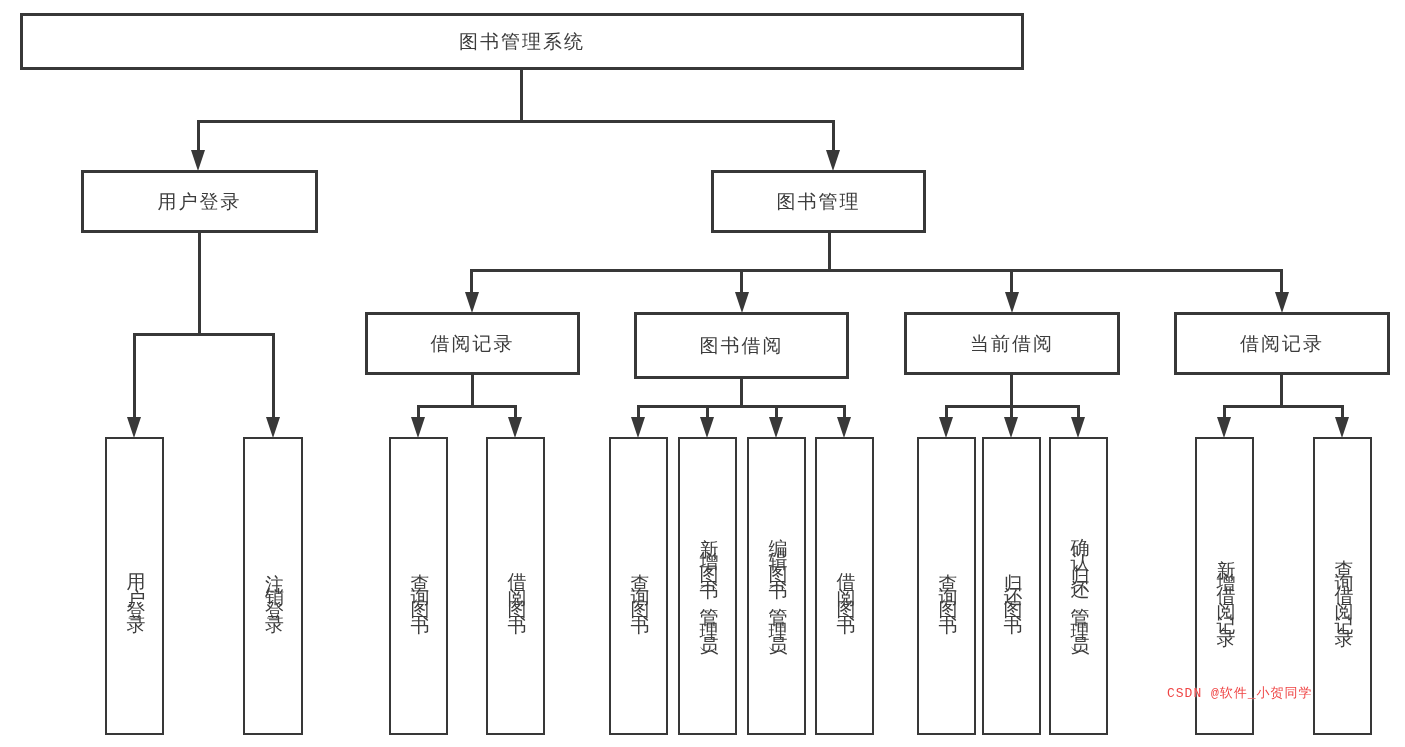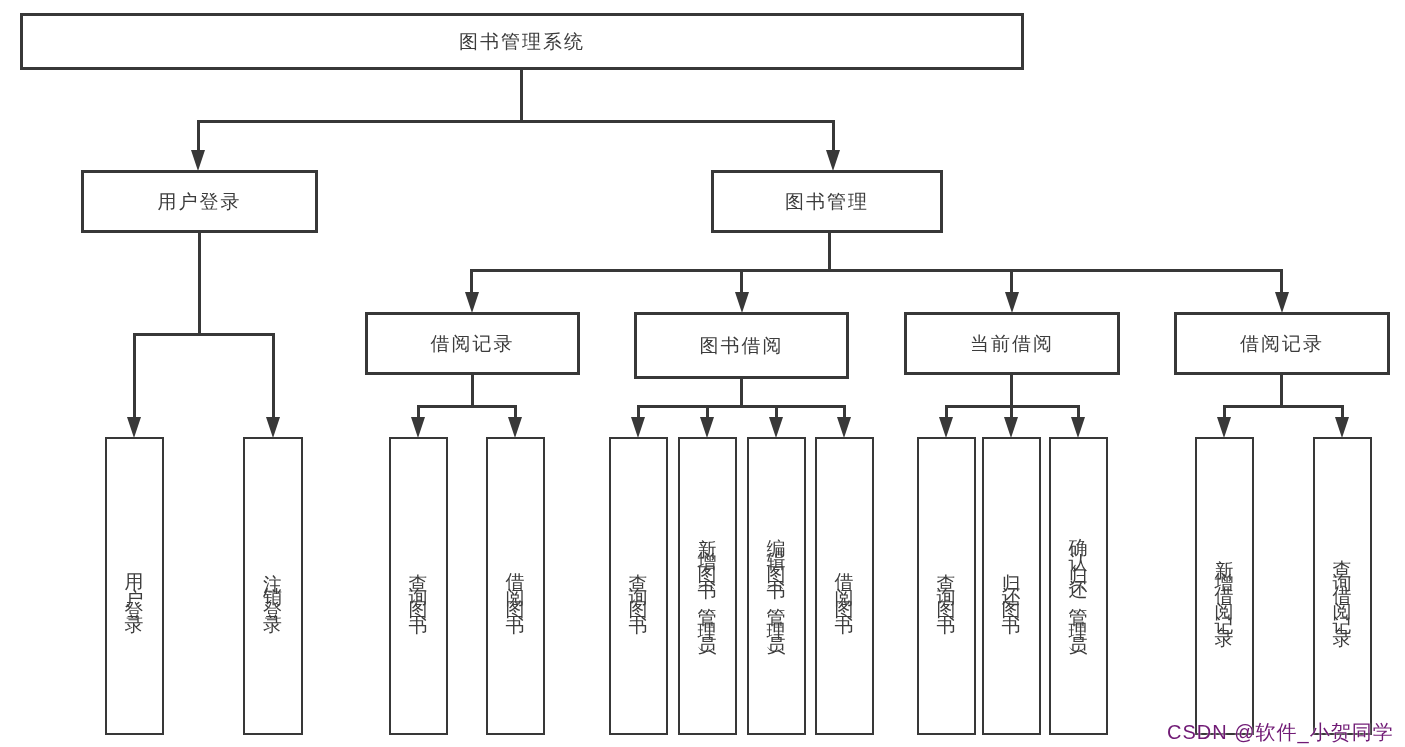--- a/index.html
+++ b/index.html
@@ -1,18 +1,18 @@
 <!DOCTYPE html>
 <html><head>
 <meta charset="utf-8">
 <style>
   html,body{margin:0;padding:0;background:#ffffff;}
   .canvas{
     position:relative;width:1405px;height:747px;background:#ffffff;
-    font-family:Liberation Sans, sans-serif;color:#3c3c3c;
+    font-family:Liberation Mono, monospace;color:#3c3c3c;
     overflow:hidden;
   }
   .box{
     position:absolute;box-sizing:border-box;background:#ffffff;
     border:3px solid #383838;display:flex;align-items:center;justify-content:center;
     font-size:19px;letter-spacing:2px;z-index:2;
   }
   .leaf{border-width:2px;}
   .leaf .vtext{
     writing-mode:vertical-rl;text-orientation:mixed;
@@ -20,35 +20,35 @@
   }
   .line{position:absolute;background:#383838;z-index:1;}
   .vline{width:3px;}
   .hline{height:3px;}
   .arrow{
     position:absolute;width:0;height:0;z-index:1;
     border-left:7px solid transparent;border-right:7px solid transparent;
     border-top:21px solid #383838;
   }
   .watermark{
-    position:absolute;left:1167px;top:719px;font-size:20px;color:#701a75;
+    position:absolute;left:1167px;top:684px;font-size:13px;color:#ef4444;
     letter-spacing:1px;z-index:5;white-space:nowrap;
     text-shadow:0 0 2px #ffffff;
   }
 </style>
 </head>
 <body>
 
 <div class="canvas">
 
   <div class="box" style="left:20px;top:13px;width:1004px;height:57px;">图书管理系统</div>
 
   <div class="box" style="left:81px;top:170px;width:237px;height:63px;">用户登录</div>
 
-  <div class="box" style="left:711px;top:170px;width:232px;height:63px;">图书管理</div>
+  <div class="box" style="left:711px;top:170px;width:215px;height:63px;">图书管理</div>
 
   <div class="box" style="left:365px;top:312px;width:215px;height:63px;">借阅记录</div>
 
   <div class="box" style="left:634px;top:312px;width:215px;height:67px;">图书借阅</div>
 
   <div class="box" style="left:904px;top:312px;width:216px;height:63px;">当前借阅</div>
 
   <div class="box" style="left:1174px;top:312px;width:216px;height:63px;">借阅记录</div>
 
   <div class="box leaf" style="left:105px;top:437px;width:59px;height:298px;">

